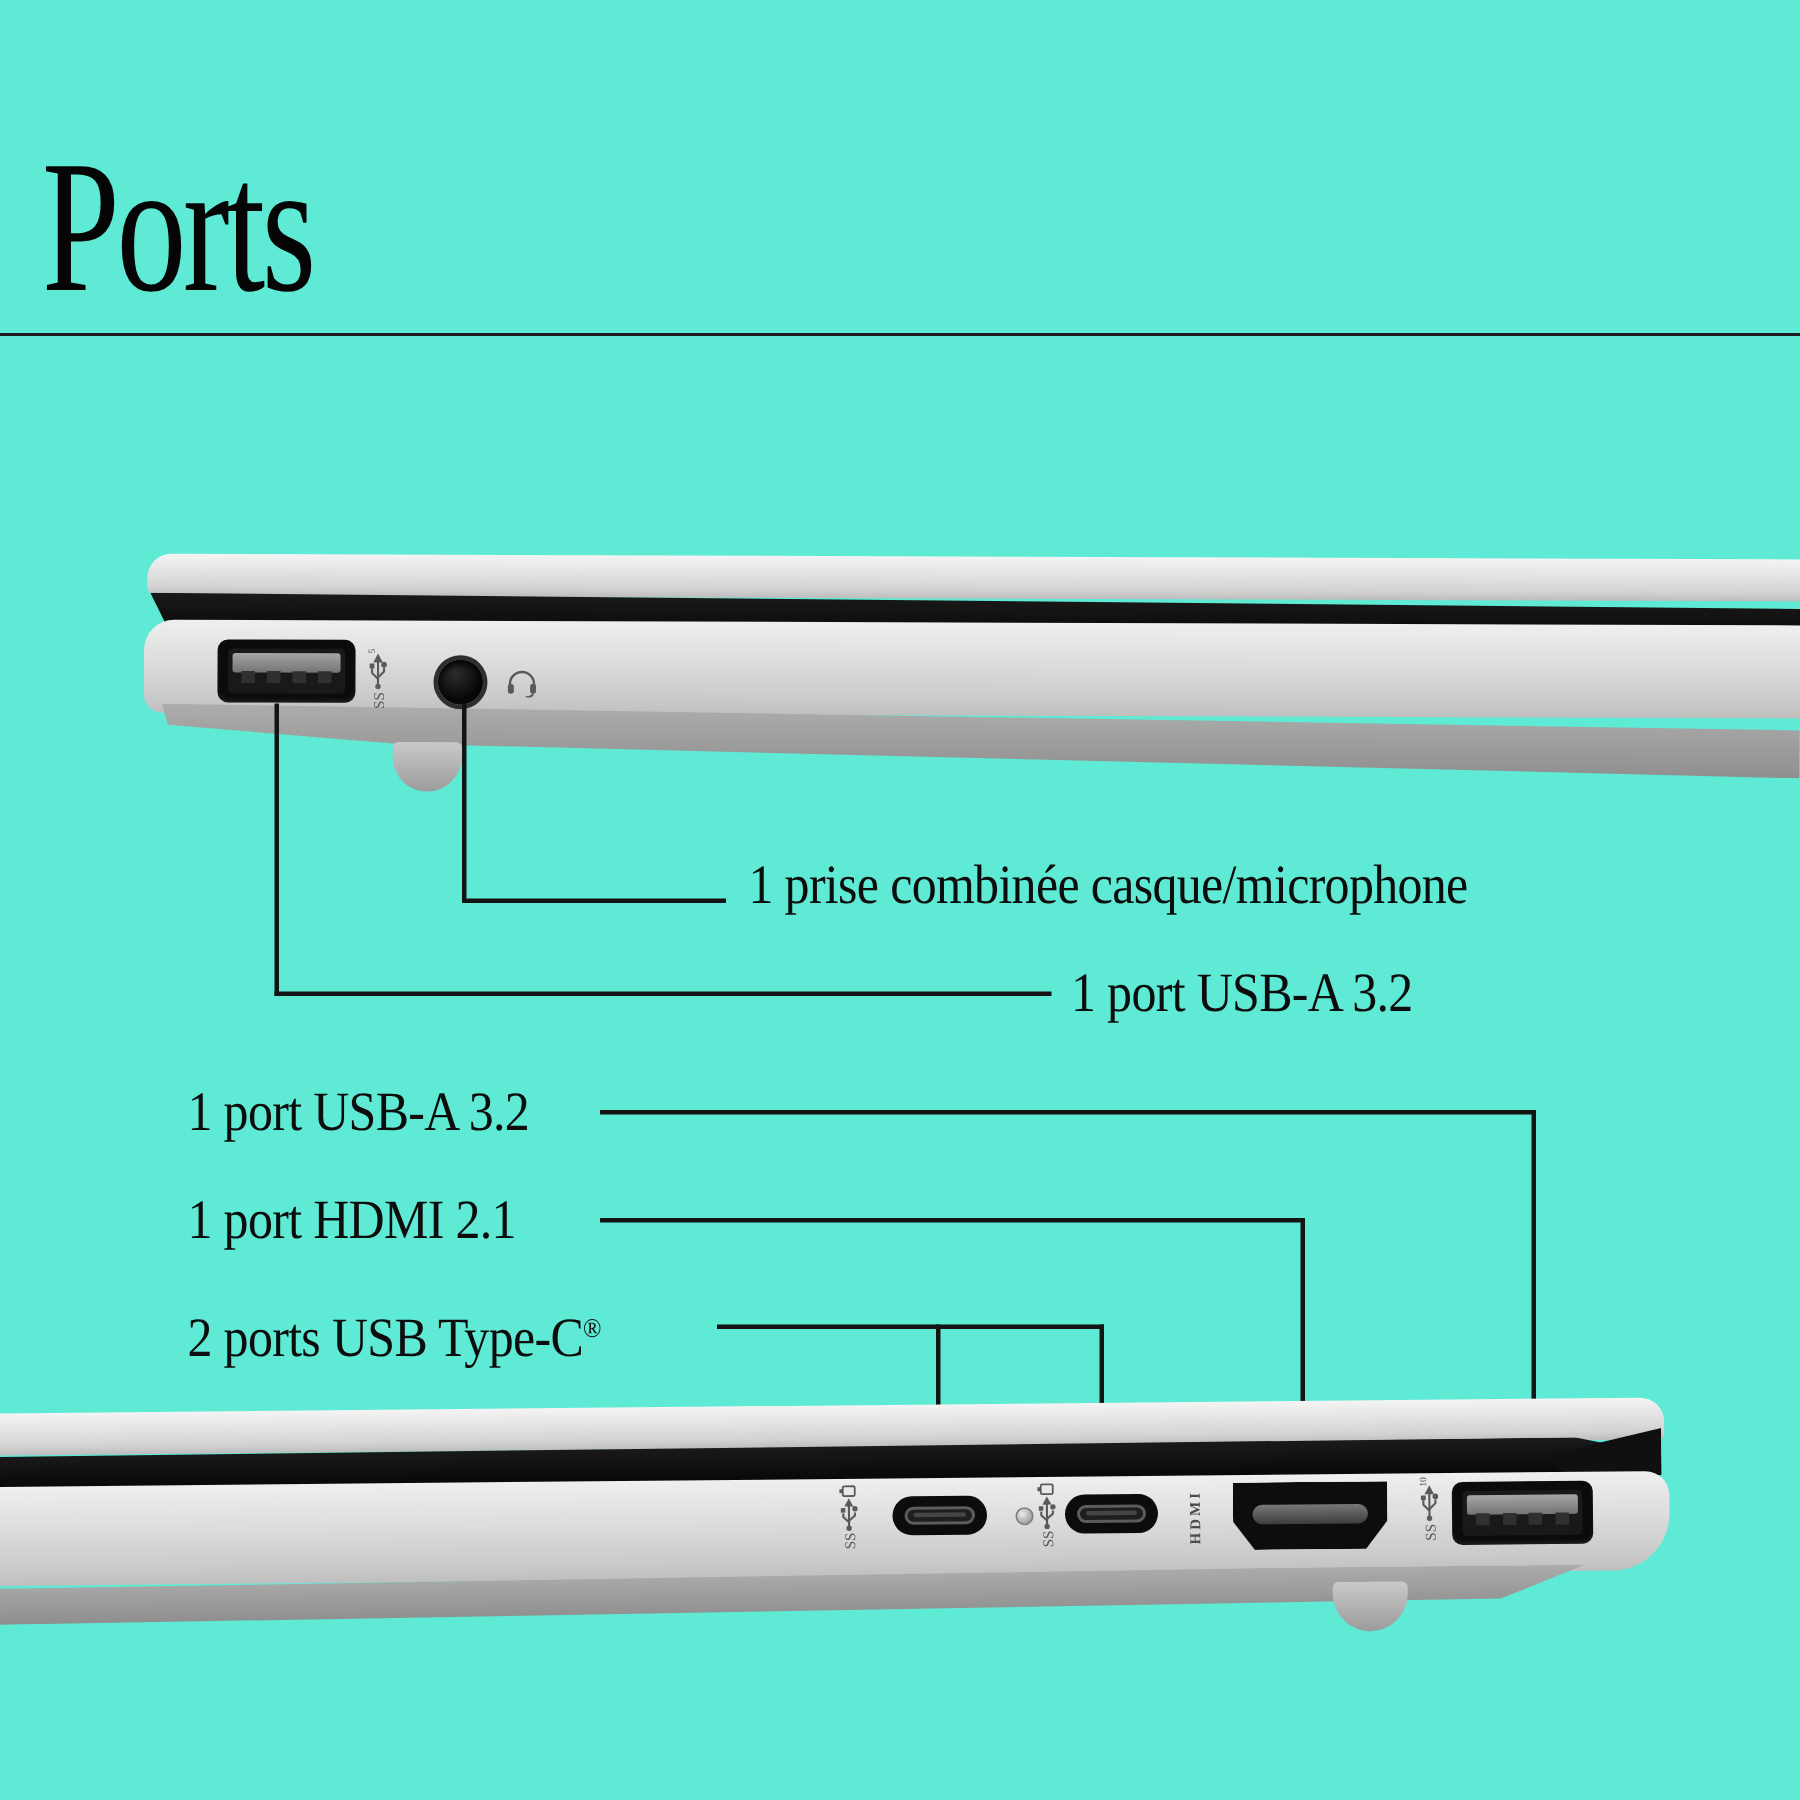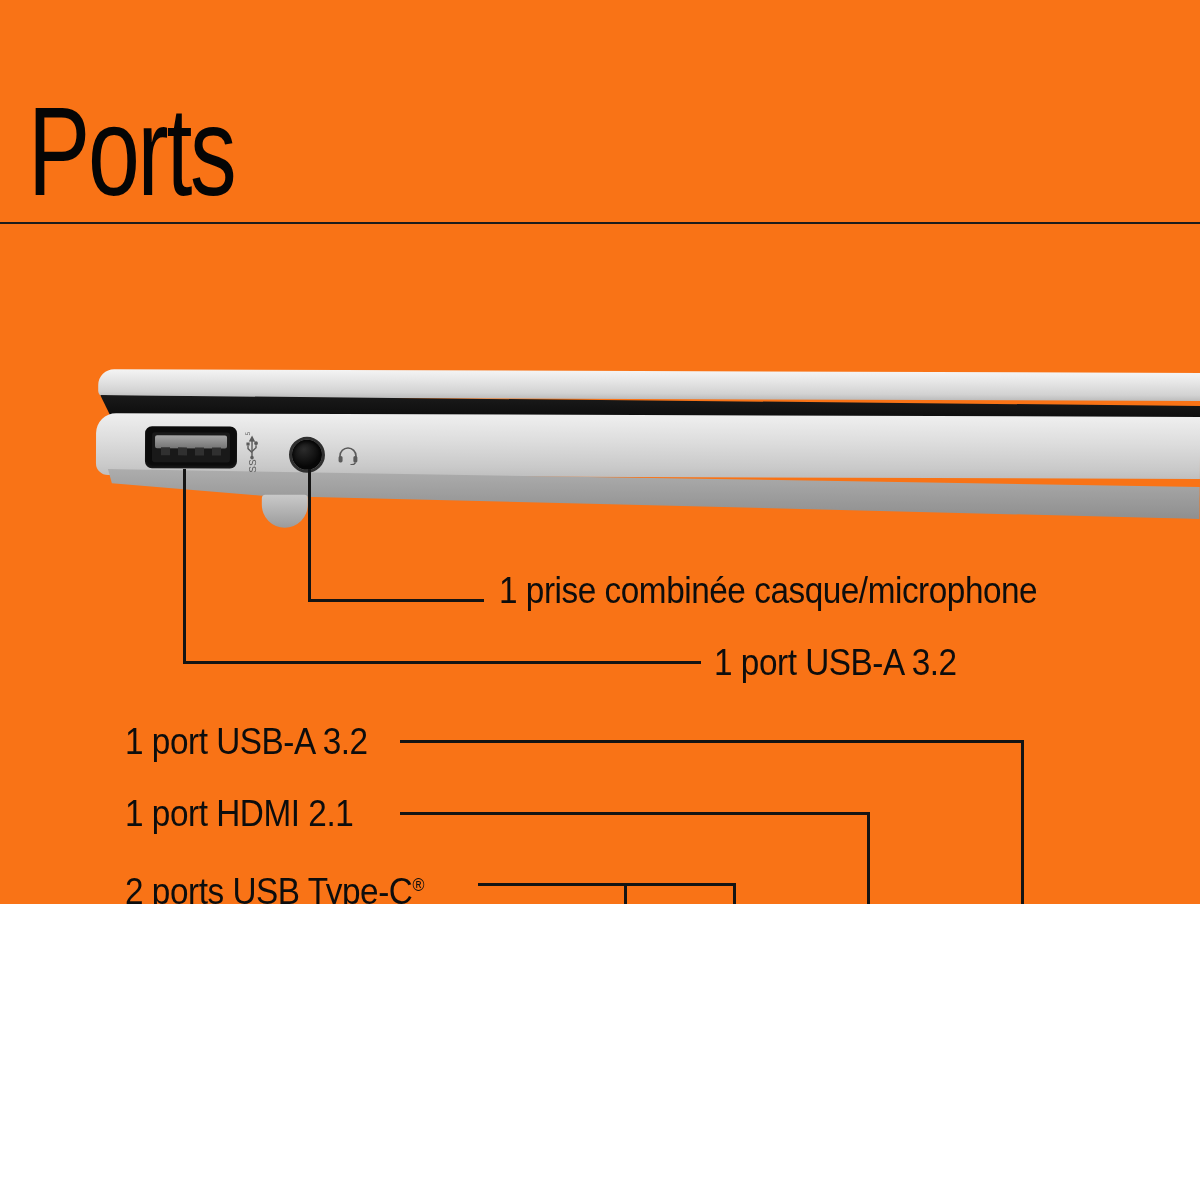--- a/index.html
+++ b/index.html
@@ -1,17 +1,17 @@
 <!DOCTYPE html>
 <html><head>
 <meta charset="utf-8">
 <style>
   html,body{margin:0;padding:0;background:#fff;}
-  #stage{position:relative;width:1200px;height:904px;background:#f97316;overflow:hidden;
-         font-family:Liberation Sans, sans-serif;color:#0d0d0d;}
+  #stage{position:relative;width:1200px;height:1200px;background:#5eead4;overflow:hidden;
+         font-family:Liberation Serif, serif;color:#0d0d0d;}
 
   
   .title{position:absolute;left:28px;top:86px;font-size:126px;line-height:1.05;
          letter-spacing:-3px;transform:scaleX(0.74);transform-origin:left top;
          font-weight:500;color:#050505;white-space:nowrap;}
   .divider{position:absolute;left:0;top:222px;width:1200px;height:2px;background:#1c1c1c;}
   .label{position:absolute;font-size:37px;line-height:40px;letter-spacing:-0.5px;
          transform:scaleX(0.9);transform-origin:left center;white-space:nowrap;color:#0d0d0d;}
   .label sup{font-size:18px;vertical-align:super;}
 

